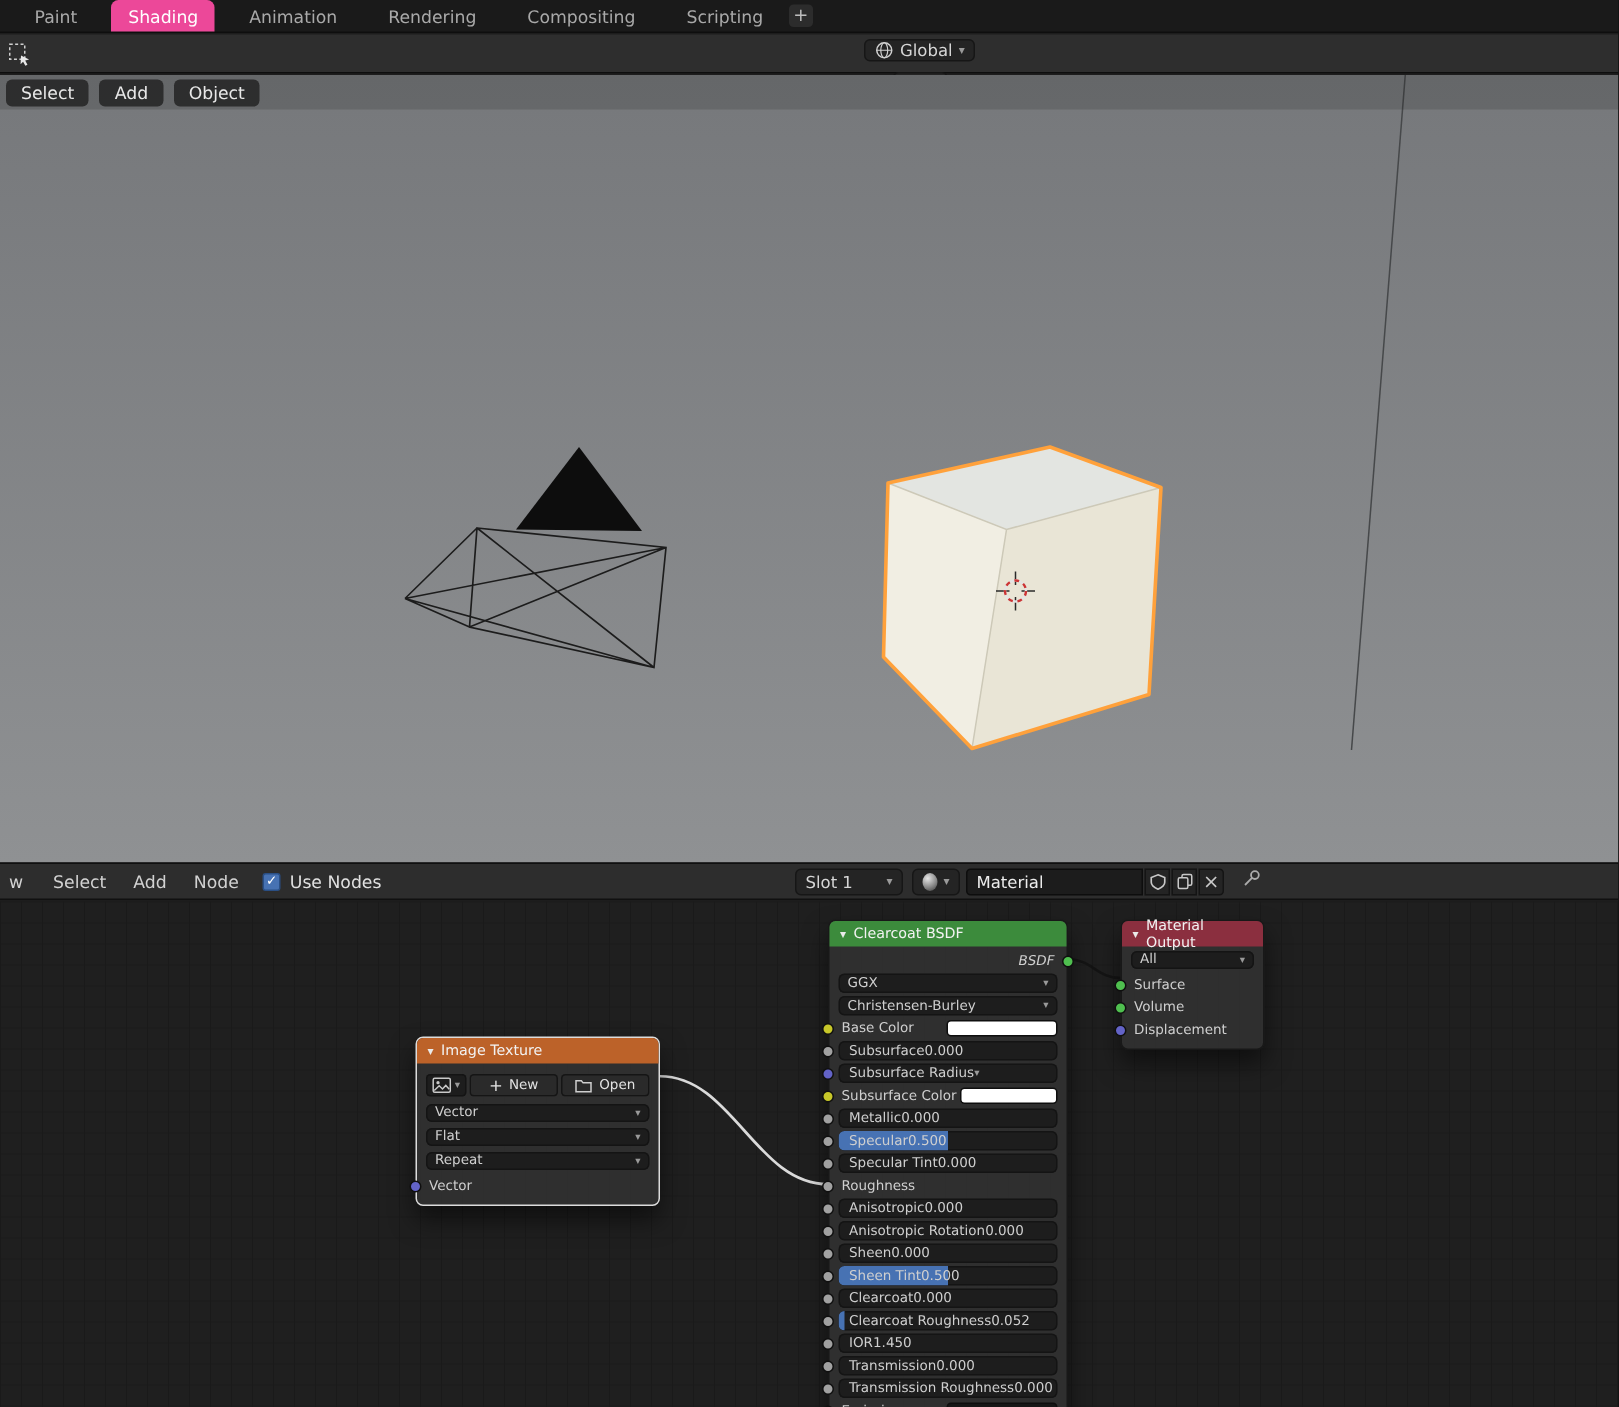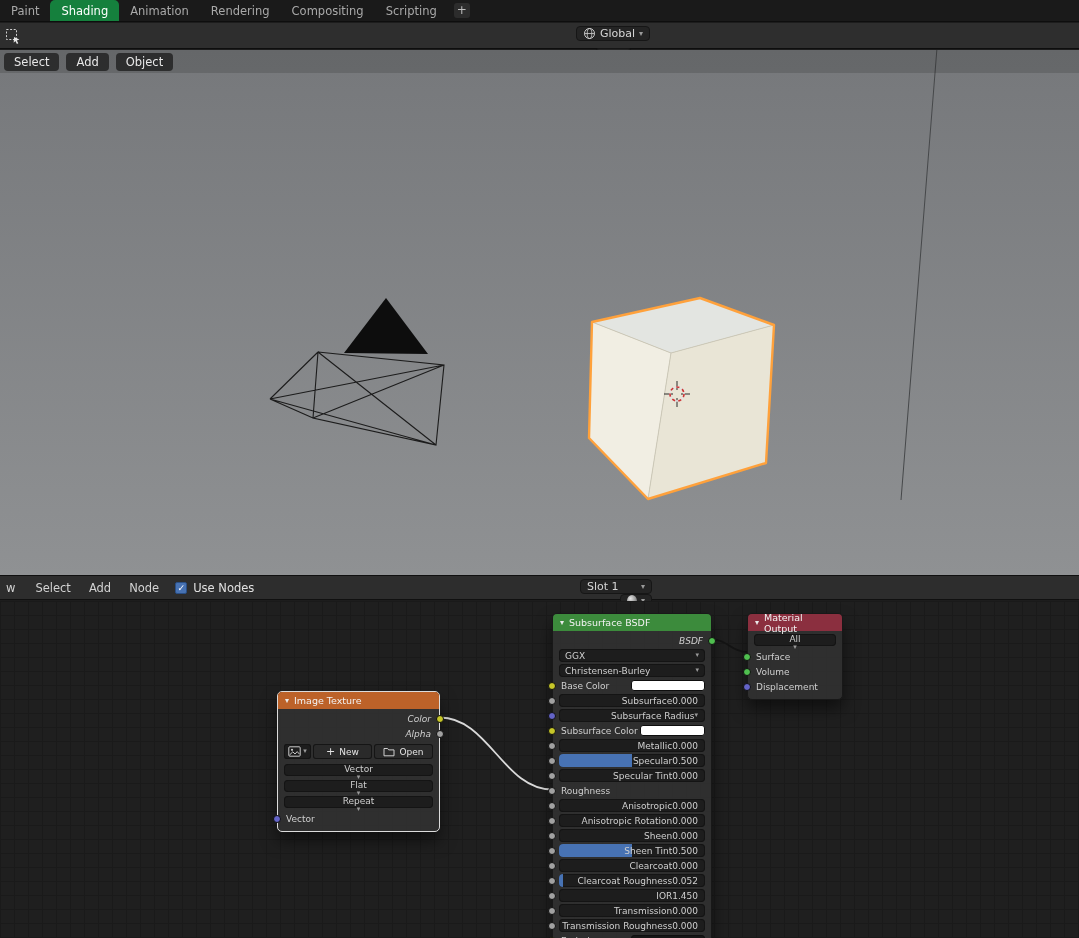--- a/index.html
+++ b/index.html
@@ -4,22 +4,22 @@
 <style>
   html,body{margin:0;padding:0;background:#0c0c0c;}
   *{box-sizing:border-box;}
   .app{position:relative;width:1079px;height:938px;overflow:hidden;background:#1d1d1d;
        font-family:"DejaVu Sans","Liberation Sans",sans-serif;color:#d0d0d0;-webkit-font-smoothing:antialiased;}
 
   
   .topbar{position:absolute;left:0;top:0;width:100%;height:22px;background:#1a1a1a;
           display:flex;align-items:stretch;border-bottom:1px solid #0e0e0e;}
   .tabs{display:flex;align-items:stretch;}
-  .tab{display:flex;align-items:center;padding:0 11px;font-size:11.5px;color:#a9a9a9;cursor:default;}
-  .tab.active{background:#15803d;color:#ffffff;border-radius:5px 5px 0 0;}
+  .tab{display:flex;align-items:center;padding:0 11px;font-size:11.5px;color:#a9a9a9;cursor:default;margin-left:12px;}
+  .tab.active{background:#ec4899;color:#ffffff;border-radius:5px 5px 0 0;}
   .tab-plus{align-self:center;margin-left:6px;width:16px;height:15px;background:#2c2c2c;border-radius:3px;
             color:#bdbdbd;font-size:12px;line-height:14px;text-align:center;}
 
   
   .tool-header{position:absolute;left:0;top:23px;width:100%;height:26px;background:#2e2e2e;
                border-bottom:1px solid #0e0e0e;}
   .tool-btn{position:absolute;left:3px;top:4px;width:20px;height:18px;display:flex;align-items:center;justify-content:center;}
   .center-tools{position:absolute;left:576px;top:3px;display:flex;align-items:center;gap:7px;height:19px;flex-direction:column;}
   .pill{display:flex;align-items:center;gap:4px;height:19px;padding:0 6px;background:#242424;
         border:1px solid #161616;border-radius:4px;font-size:11px;color:#d6d6d6;}
@@ -40,21 +40,21 @@
   
   .shader-header{position:absolute;left:0;top:575px;width:100%;height:25px;background:#2d2d2d;
                  border-top:1px solid #101010;border-bottom:1px solid #101010;
                  display:flex;align-items:center;font-size:11.5px;}
   .menu{color:#d2d2d2;padding:0 4px;}
   .menu.partial{margin-left:2px;}
   .menus{display:flex;gap:10px;margin-left:12px;}
   .usenodes{display:flex;align-items:center;gap:6px;margin-left:12px;color:#e0e0e0;}
   .checkbox{width:12px;height:12px;background:#4772b3;border:1px solid #2a4f85;border-radius:2px;
             color:#fff;font-size:9px;line-height:11px;text-align:center;}
-  .right-controls{position:absolute;left:530px;top:3px;display:flex;align-items:flex-end;height:18px;flex-direction:column;}
+  .right-controls{position:absolute;left:530px;top:3px;display:flex;align-items:flex-start;height:18px;}
   .pill.slot{width:72px;justify-content:space-between;height:18px;}
   .pill.browse{width:32px;justify-content:space-between;height:18px;margin-left:6px;}
   .sphere{width:12px;height:12px;border-radius:50%;
           background:radial-gradient(circle at 35% 30%,#e6e6e6,#8a8a8a 55%,#3f3f3f 95%);}
   .matfield{width:118px;height:18px;margin-left:4px;background:#1c1c1c;border:1px solid #0d0d0d;
             border-radius:3px 0 0 3px;display:flex;align-items:center;padding:0 6px;color:#ececec;font-size:11px;}
   .sqbtn{width:17px;height:18px;margin-left:1px;background:#242424;border:1px solid #141414;
          display:flex;align-items:center;justify-content:center;}
   .sqbtn.last{border-radius:0 3px 3px 0;}
   .sqbtn .x{color:#c9c9c9;font-size:13px;line-height:1;}
@@ -77,27 +77,27 @@
   .hdr-green{background:#3c8b3c;}
   .hdr-orange{background:#bc6229;}
   .hdr-red{background:#8b2f3f;}
   .collapse{font-size:8px;color:#eaeaea;}
   .node-body{padding:3px 6px 4px;}
 
   .prow{position:relative;display:flex;align-items:center;height:13px;margin-bottom:2px;font-size:9px;color:#cfcfcf;}
   .prow.outrow{justify-content:flex-end;font-style:italic;}
   .plabel{padding:0 2px;white-space:nowrap;}
   .widget{position:relative;flex:1;height:13px;background:#1d1d1d;border-radius:4px;overflow:hidden;
-          display:flex;align-items:center;justify-content:flex-end;padding:4px 7px;
+          display:flex;align-items:center;justify-content:flex-start;padding:4px 7px;
           box-shadow:inset 0 0 0 1px #141414;}
   .widget .fill{position:absolute;left:0;top:0;bottom:0;background:#4772b3;}
   .wlabel,.wvalue{position:relative;z-index:1;white-space:nowrap;}
   .dd{position:relative;flex:1;height:13px;background:#1d1d1d;border-radius:4px;display:flex;align-items:center;
       justify-content:space-between;padding:0 6px;font-size:9px;color:#cfcfcf;box-shadow:inset 0 0 0 1px #141414;}
-  .dd.slim{height:12px;flex-direction:column;}
+  .dd.slim{height:12px;}
   .swatch{margin-left:auto;width:74px;height:11px;border-radius:3px;border:1px solid #0e0e0e;}
   .sock{position:absolute;top:50%;width:8px;height:8px;margin-top:-4px;border-radius:50%;
         border:1px solid #0f0f0f;z-index:3;}
   .sock.in{left:-11px;}
   .sock.out{right:-11px;}
 
   .imgbtnrow{display:flex;gap:2px;height:15px;margin:4px 0 5px;}
   .imgbrowse{width:27px;background:#1d1d1d;border-radius:3px;display:flex;align-items:center;
              justify-content:center;gap:2px;box-shadow:inset 0 0 0 1px #141414;}
   .nbtn{flex:1;background:#2a2a2a;border-radius:3px;display:flex;align-items:center;justify-content:center;
@@ -263,30 +263,20 @@
       <path class="noodle-light" d="M440,116.5 C488,116.5 504,188.5 552,188.5"></path>
       <path class="noodle-dark" d="M712,38.5 C728,38.5 731,51 747,51"></path>
     </svg>
 
     <div class="node active" style="left:277px;top:90px;width:163px;">
       <div class="node-header hdr-orange">
         <span class="collapse">▾</span>
         <span>Image Texture</span>
       </div>
       <div class="node-body">
-        <div>
-            <div class="prow outrow">
-              <div class="plabel">Color</div>
-              <div class="sock out" style="background: rgb(199, 199, 41);"></div>
-            </div>
-            <div class="prow outrow">
-              <div class="plabel">Alpha</div>
-              <div class="sock out" style="background: rgb(161, 161, 161);"></div>
-            </div>
-          </div>
         <div class="imgbtnrow">
           <div class="imgbrowse">
             <svg width="13" height="11" viewBox="0 0 13 11">
               <rect x="0.8" y="0.8" width="11.4" height="9.4" rx="1" fill="none" stroke="#c9c9c9" stroke-width="1"></rect>
               <circle cx="4" cy="3.8" r="1.1" fill="#c9c9c9"></circle>
               <path d="M1.5 9 L4.8 5.8 L7 8 L9.2 5.6 L11.5 8.2" fill="none" stroke="#c9c9c9" stroke-width="1"></path>
             </svg>
             <span class="chev tiny">▾</span>
           </div>
           <div class="nbtn">
@@ -317,21 +307,21 @@
               <div class="sock in" style="background: rgb(99, 99, 199);"></div>
               <div class="plabel">Vector</div>
             </div>
           </div>
       </div>
     </div>
 
     <div class="node" style="left:552px;top:12px;width:160px;">
       <div class="node-header hdr-green">
         <span class="collapse">▾</span>
-        <span>Subsurface BSDF</span>
+        <span>Clearcoat BSDF</span>
       </div>
       <div class="node-body">
         <div class="prow outrow">
           <span class="plabel">BSDF</span>
           <span class="sock out" style="background:#4fbf4f"></span>
         </div>
         <div class="prow">
           <div class="dd">
             <span>GGX</span>
             <span class="chev tiny">▾</span>

